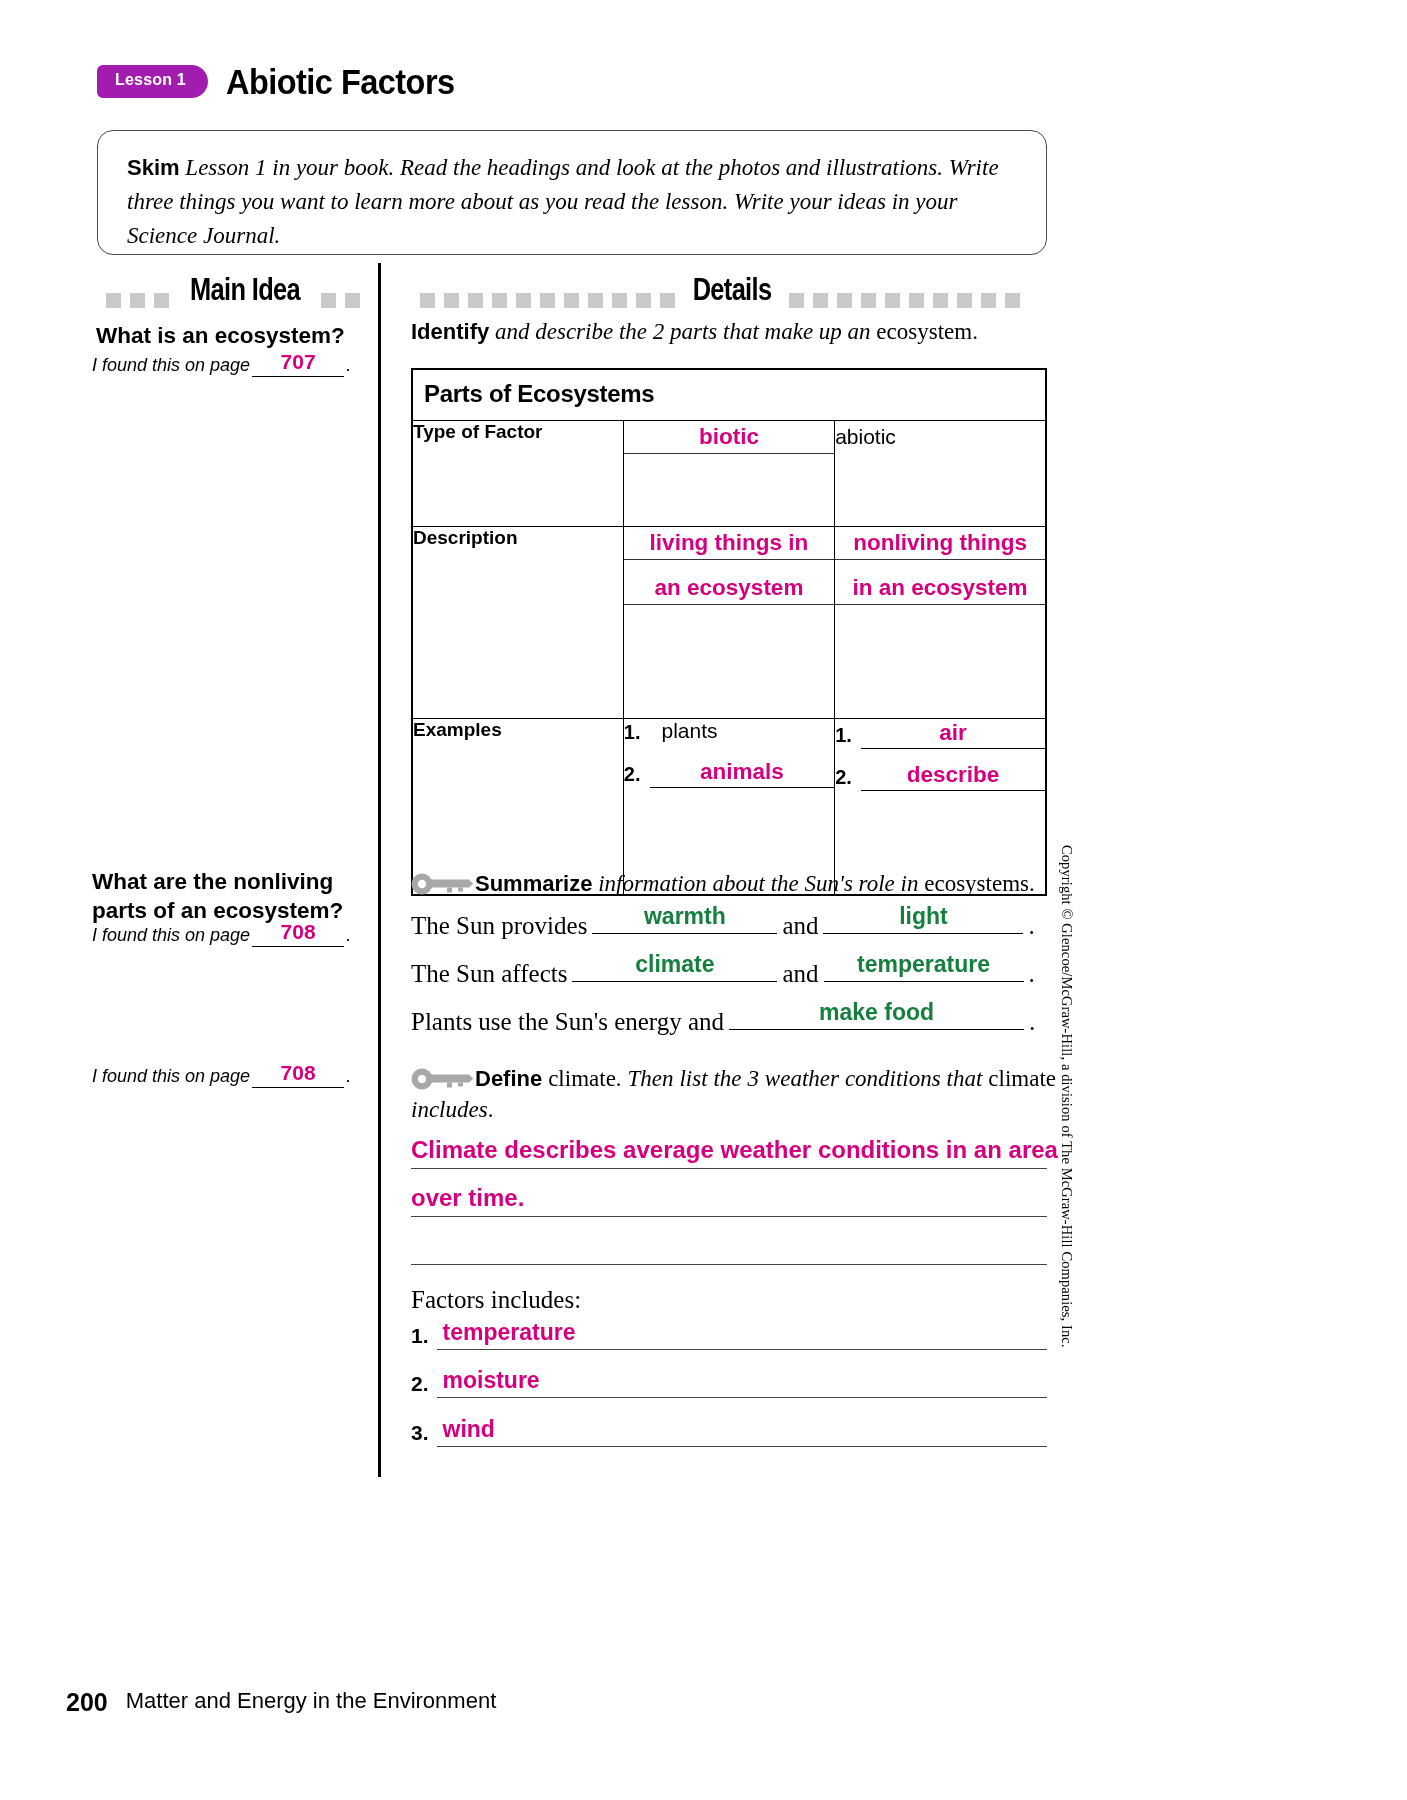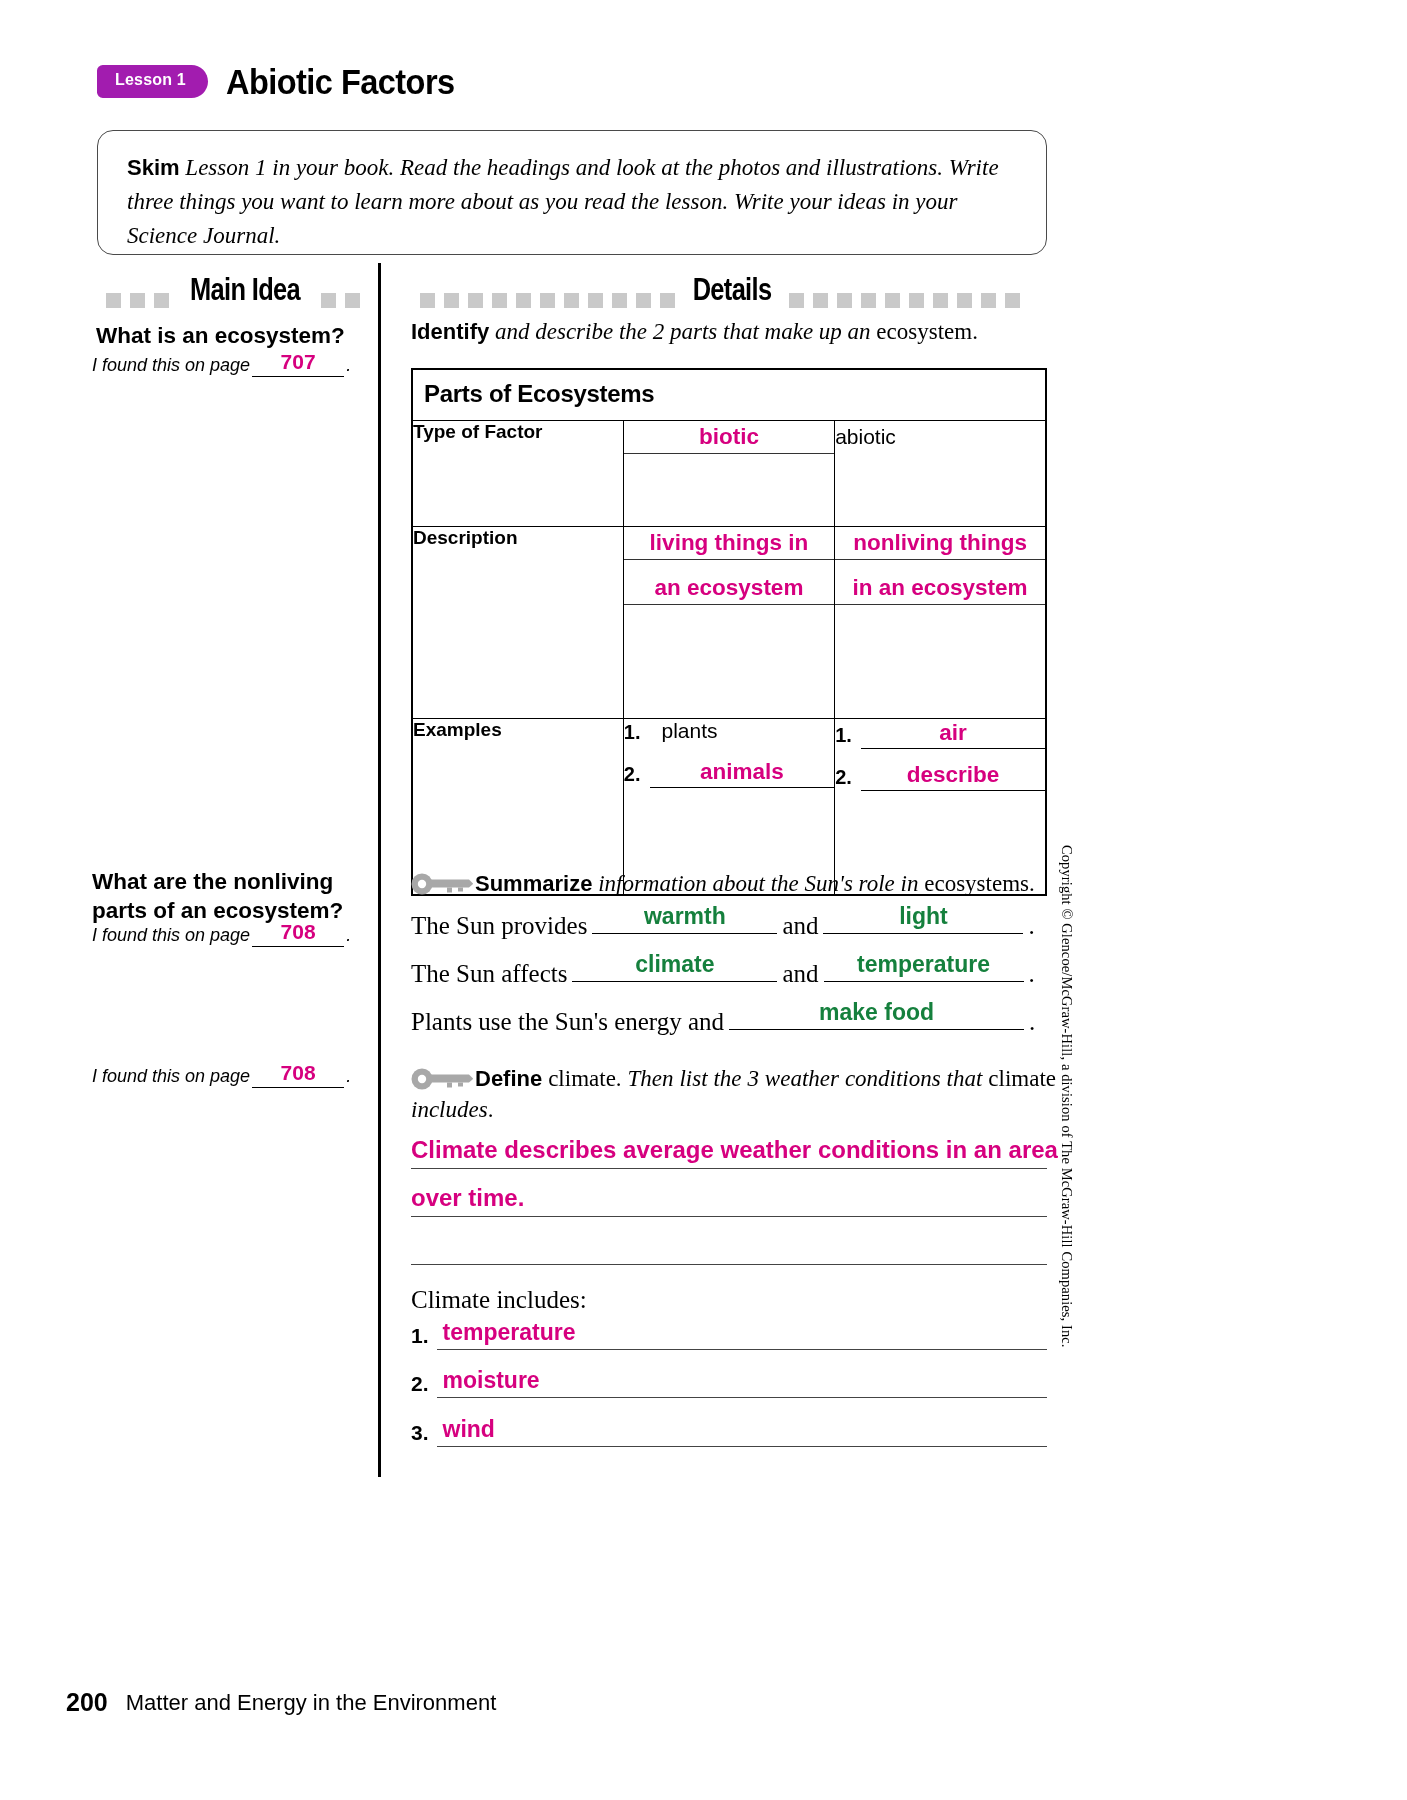--- a/index.html
+++ b/index.html
@@ -298,21 +298,21 @@
     transform: rotate(90deg);
     transform-origin: left top;
     letter-spacing: 0.1px;
   }
 
   
   .footer {
     position: absolute;
     left: 66px; top: 1688px;
     display: flex;
-    align-items: center;
+    align-items: flex-start;
     font-family: "Liberation Sans", sans-serif;
   }
   .footer .pg { font-weight: bold; font-size: 25px; margin-right: 18px; }
   .footer .ft { font-size: 22px; }
 </style>
 </head>
 <body>
 
 <div class="page">
 
@@ -530,21 +530,21 @@
 
   <div class="write-ans" style="top:1136px;">Climate describes average weather conditions in an area</div>
   <div class="write-line" style="top:1168px;"></div>
 
   <div class="write-ans" style="top:1184px;">over time.</div>
   <div class="write-line" style="top:1216px;"></div>
 
   <div class="write-line" style="top:1264px;"></div>
 
   <div class="sun-line" style="left:411px; top:1286px;">
-    <span>Climate includes:</span>
+    <span>Factors includes:</span>
   </div>
 
   <div class="climate-item" style="top:1320px;">
     <span class="idx">1.</span>
     <span class="line">
         <span class="ans-txt">temperature</span>
       </span>
   </div>
 
   <div class="climate-item" style="top:1368px;">

